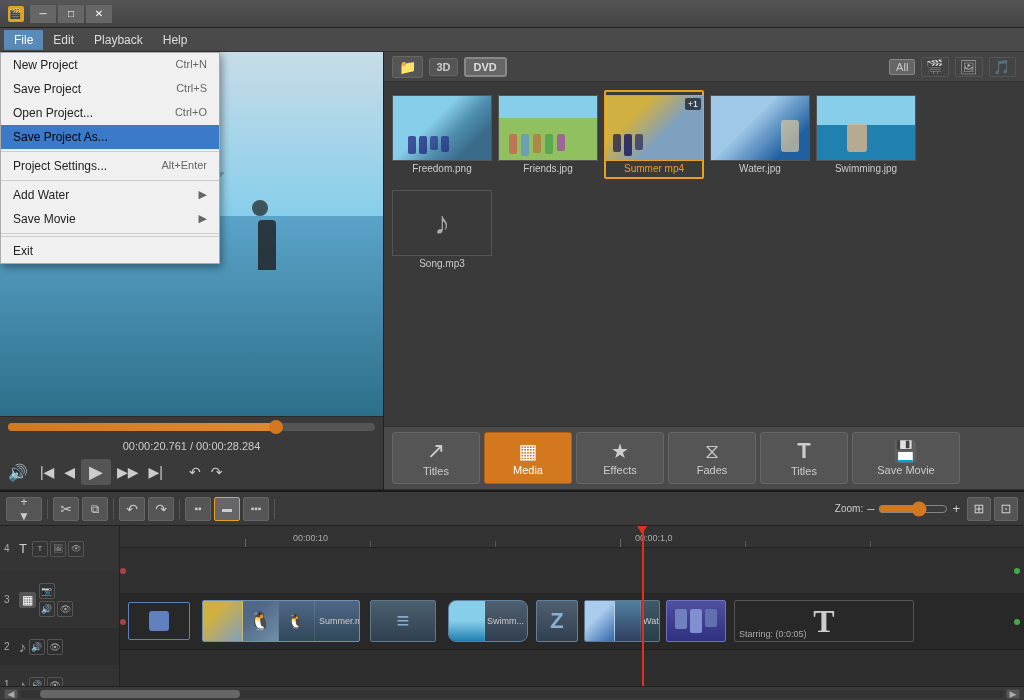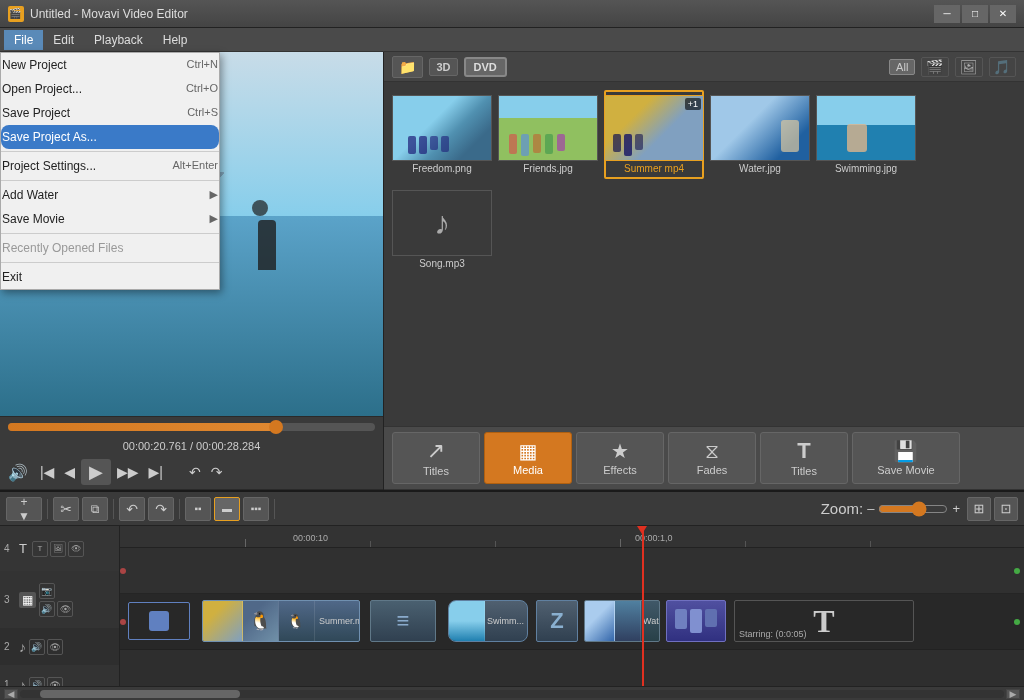--- a/index.html
+++ b/index.html
@@ -12,22 +12,22 @@
     #title-bar .window-controls { display: flex; gap: 2px; }
     #title-bar .win-btn { width: 26px; height: 18px; background: #666; border: none; color: #fff; font-size: 10px; cursor: pointer; display: flex; align-items: center; justify-content: center; }
 
     
     #menu-bar { background: #4a4a4a; height: 24px; display: flex; align-items: center; padding: 0 4px; border-bottom: 1px solid #333; position: relative; }
     .menu-item { padding: 3px 10px; cursor: pointer; color: #ddd; font-size: 12px; }
     .menu-item:hover, .menu-item.active { background: #5a8ab8; color: #fff; }
 
     
     #file-menu { position: absolute; top: 24px; left: 0; background: #f0f0f0; color: #222; border: 1px solid #aaa; box-shadow: 2px 3px 8px rgba(0,0,0,0.4); z-index: 1000; min-width: 220px; }
-    .file-menu-item { display: flex; justify-content: space-between; padding: 5px 1px; cursor: pointer; font-size: 12px; color: #222; }
-    .file-menu-item.selected { background: #3a7ac8; color: #ffffff; border-radius: 8px; }
+    .file-menu-item { display: flex; justify-content: space-between; padding: 5px 12px; cursor: pointer; font-size: 12px; color: #222; }
+    .file-menu-item.selected { background: #3a7ac8; color: #000000; }
     .file-menu-item.disabled { color: #999; cursor: default; }
     .file-menu-separator { border: none; border-top: 1px solid #ccc; margin: 2px 0; }
     .file-menu-item .shortcut { color: #666; font-size: 11px; }
     .file-menu-item.selected .shortcut { color: #ddd; }
 
     
     #left-panel { width: 384px; display: flex; flex-direction: column; background: #2a2a2a; border-right: 1px solid #222; }
     #preview-area { flex: 1; background: #1a1a1a; position: relative; overflow: hidden; }
     .preview-content { width: 100%; height: 100%; position: relative; overflow: hidden; }
     .preview-water { position: absolute; bottom: 0; left: 0; right: 0; height: 55%; background: linear-gradient(to bottom, #5ba3c9, #2c6f8a); }
@@ -83,80 +83,76 @@
 
     
     #timeline-section { height: 200px; background: #2e2e2e; display: flex; flex-direction: column; border-top: 2px solid #222; }
 
     
     #tl-toolbar { height: 34px; background: #3a3a3a; display: flex; align-items: center; padding: 0 6px; gap: 3px; border-bottom: 1px solid #222; }
     .tl-tool-btn { background: #555; border: 1px solid #666; color: #ccc; width: 26px; height: 24px; cursor: pointer; display: flex; align-items: center; justify-content: center; font-size: 11px; border-radius: 2px; }
     .tl-tool-btn.with-arrow { width: 36px; }
     .tl-separator { width: 1px; height: 20px; background: #555; margin: 0 2px; }
     .tl-zoom-area { display: flex; align-items: center; gap: 4px; margin-left: auto; }
-    .tl-zoom-label { font-size: 15px; color: #ccc; }
+    .tl-zoom-label { font-size: 10px; color: #ccc; }
     .tl-zoom-slider { width: 70px; accent-color: #d47820; }
     .tl-fit-btn { background: #555; border: 1px solid #666; color: #ccc; width: 24px; height: 24px; cursor: pointer; display: flex; align-items: center; justify-content: center; font-size: 11px; border-radius: 2px; }
   </style>
 </head>
 <body>
 
 <div id="app">
 
   <div id="title-bar">
     <div class="app-icon">🎬</div>
-    <span class="title-text">Untitled - Movavi Video Editor</span>
     <div class="window-controls">
       <button class="win-btn">─</button>
       <button class="win-btn">□</button>
       <button class="win-btn close">✕</button>
     </div>
   </div>
 
   <div id="menu-bar">
     <div class="menu-item active">File</div>
     <div class="menu-item">Edit</div>
     <div class="menu-item">Playback</div>
     <div class="menu-item">Help</div>
 
     <div id="file-menu">
       <div class="file-menu-item">
         <span>New Project</span>
           <span class="shortcut">Ctrl+N</span>
       </div>
       <div class="file-menu-item">
+        <span>Save Project</span>
+          <span class="shortcut">Ctrl+S</span>
+      </div>
+      <div class="file-menu-item">
         <span>Open Project...</span>
           <span class="shortcut">Ctrl+O</span>
-      </div>
-      <div class="file-menu-item">
-        <span>Save Project</span>
-          <span class="shortcut">Ctrl+S</span>
       </div>
       <div class="file-menu-item selected">
         <span>Save Project As...</span>
           <span class="shortcut"></span>
       </div>
       <hr class="file-menu-separator">
       <div class="file-menu-item">
         <span>Project Settings...</span>
           <span class="shortcut">Alt+Enter</span>
       </div>
       <hr class="file-menu-separator">
       <div class="file-menu-item">
         <span>Add Water</span>
           <span class="shortcut">▶</span>
       </div>
       <div class="file-menu-item">
         <span>Save Movie</span>
           <span class="shortcut">▶</span>
       </div>
       <hr class="file-menu-separator">
-      <div class="file-menu-item disabled">
-        <span>Recently Opened Files</span>
-      </div>
       <hr class="file-menu-separator">
       <div class="file-menu-item">
         <span>Exit</span>
       </div>
     </div>
   </div>
 
   <div id="top-area" style="display:flex; flex:1; min-height:0;">
 
     <div id="left-panel">

